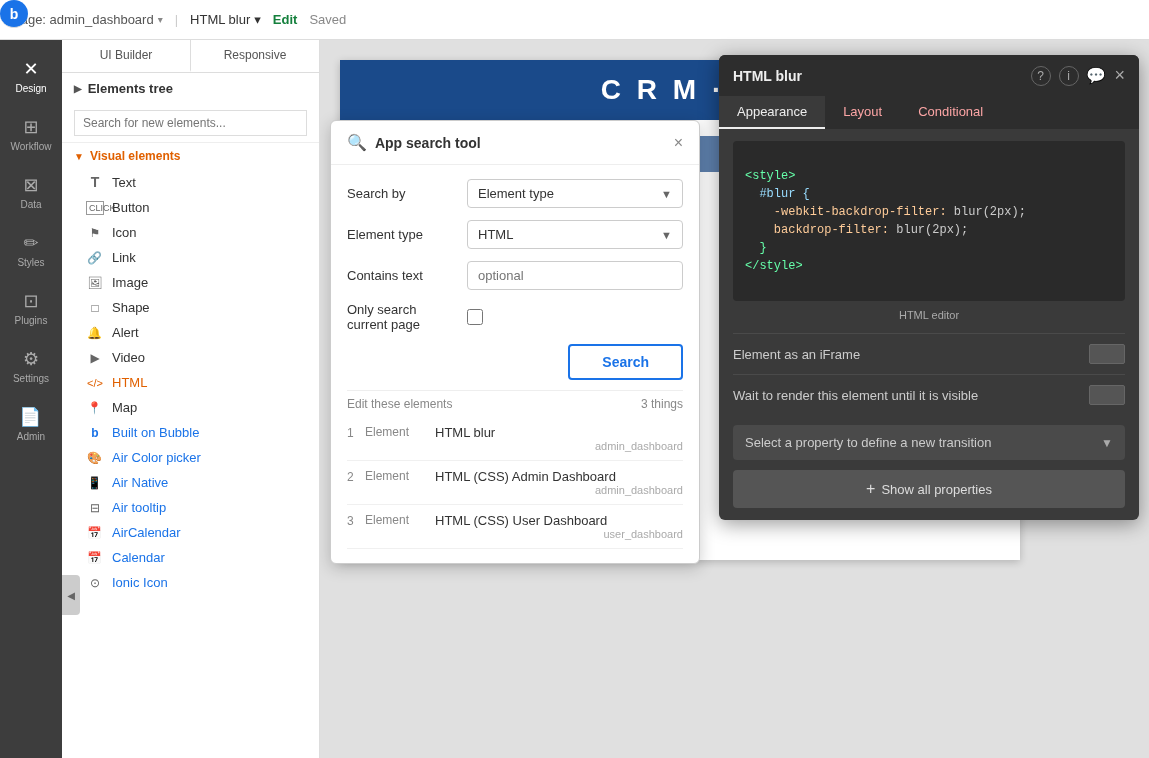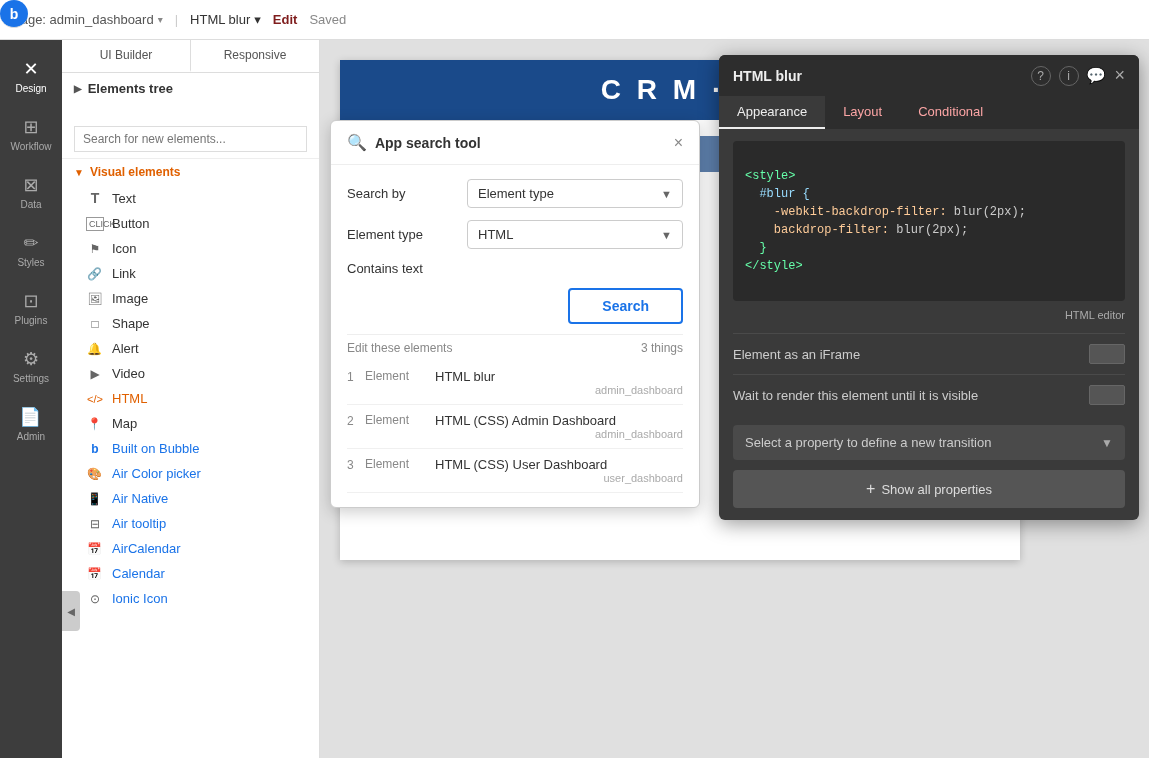--- a/index.html
+++ b/index.html
@@ -50,21 +50,21 @@
       cursor: pointer;
     }
     .elements-tree-header .triangle { font-size: 10px; color: #555; }
 
     .search-box {
       padding: 6px 12px;
       border-bottom: 1px solid #eee;
     }
     .search-box input {
       width: 100%; padding: 5px 8px; border: 1px solid #ddd; border-radius: 0;
-      font-size: 12px; color: #15803d; outline: none; margin-top: 16px;
+      font-size: 12px; color: #15803d; outline: none;
     }
 
     .elements-section-header {
       display: flex; align-items: center; gap: 6px;
       padding: 6px 12px; font-size: 12px; font-weight: 600; color: #e06000;
       cursor: pointer;
     }
     .elements-section-header .arrow { font-size: 10px; }
 
     .element-item {
@@ -200,21 +200,21 @@
       background: #2a2a2a; border-radius: 4px; padding: 26px 12px;
       margin-bottom: 8px; font-family: 'Courier New', monospace; font-size: 12px;
       color: #ccc; line-height: 1.5;
     }
     .code-block .tag { color: #6fa; }
     .code-block .selector { color: #9df; }
     .code-block .property { color: #fc9; }
     .code-block .value { color: #ccc; }
 
     .html-editor-label {
-      text-align: right; font-size: 11px; color: #aaa; margin-top: 4px; margin-bottom: 12px;
+      text-align: center; font-size: 11px; color: #aaa; margin-top: 4px; margin-bottom: 12px;
     }
 
     .toggle-row {
       display: flex; align-items: center; justify-content: space-between;
       padding: 10px 0; border-top: 1px solid #4a4a4a;
     }
     .toggle-label { color: #ccc; font-size: 13px; }
     .toggle-box {
       width: 36px; height: 20px; background: #555; border-radius: 2px;
       border: 1px solid #666; cursor: pointer;
@@ -244,21 +244,21 @@
   </div>
   <div class="page-selector">
     <span>Page: admin_dashboard</span>
     <span class="chevron">▾</span>
   </div>
   <span style="color:#ccc;">|</span>
   <div class="workflow-selector">
     <span>HTML blur</span>
     <span class="chevron">▾</span>
   </div>
-  <span style="color:#7f1d1d;font-weight:600;font-size:13px;cursor:pointer;">Edit</span>
+  <span style="color:#15803d;font-weight:600;font-size:13px;cursor:pointer;">Edit</span>
   <span style="color:#888;font-size:13px;">Saved</span>
 </div>
 
 <div class="left-sidebar">
   <div class="sidebar-item active">
     <span class="si-icon" style="font-size:18px;">✕</span>
     <span class="si-label">Design</span>
   </div>
   <div class="sidebar-item">
     <span class="si-icon" style="font-size:18px;">⊞</span>
@@ -417,20 +417,27 @@
         </div>
         <div class="search-form-row">
           <label>Element type</label>
           <div class="dropdown-sel">
             <span>HTML</span>
             <span class="caret">▼</span>
           </div>
         </div>
         <div class="search-form-row">
           <label>Contains text</label>
+          <input type="text" class="text-input" placeholder="optional" style="">
+        </div>
+        <div class="search-form-row">
+          <label>Only search current page</label>
+          <div class="checkbox-container">
+            <input type="checkbox" style="">
+          </div>
         </div>
         <div class="search-btn-row">
           <button class="search-btn">
             <span>Search</span>
           </button>
         </div>
         <div class="search-results-header">
           <span>Edit these elements</span>
           <span>3 things</span>
         </div>

